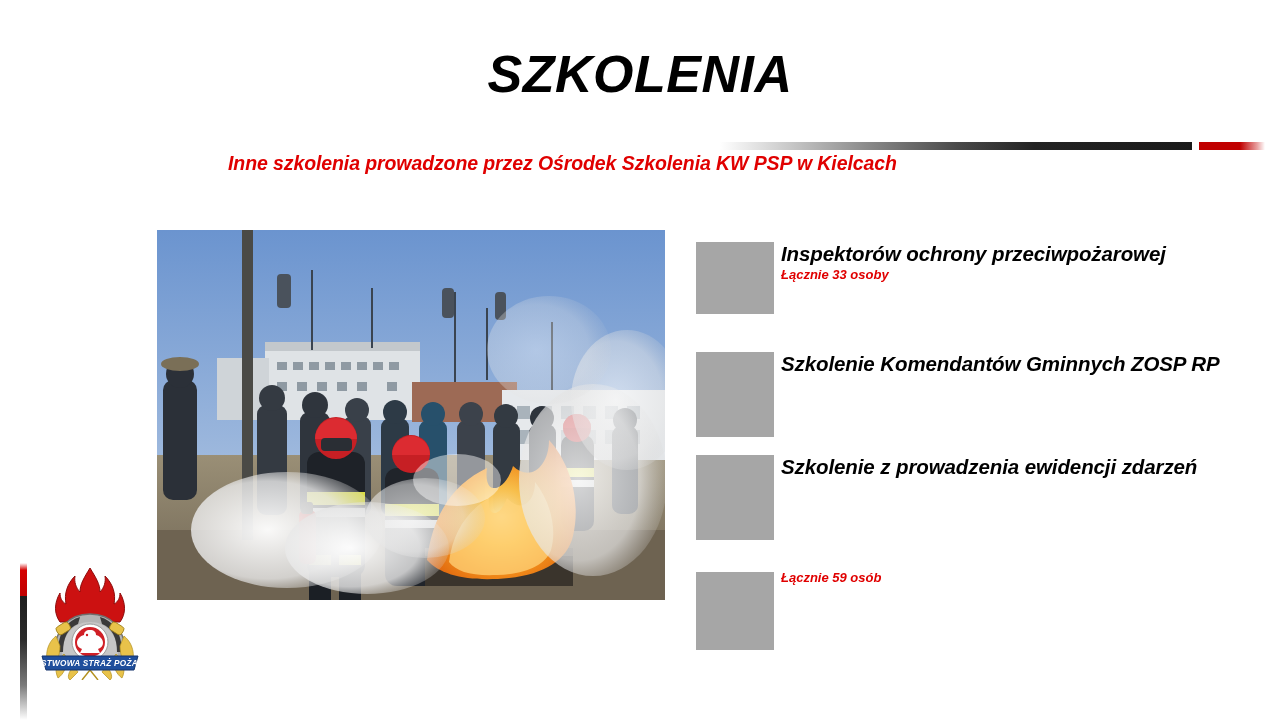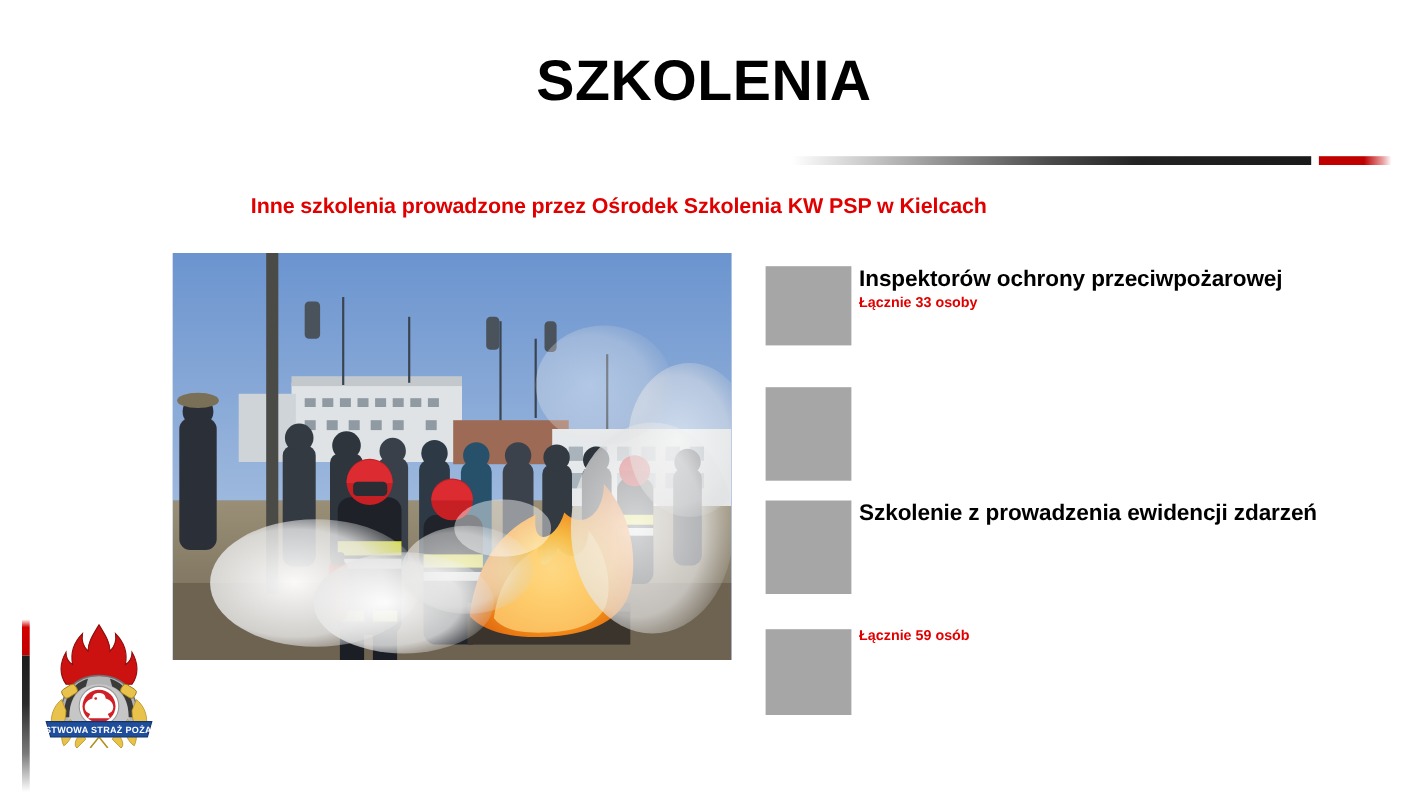--- a/index.html
+++ b/index.html
@@ -1,34 +1,33 @@
 <!DOCTYPE html>
 <html><head>
 <meta charset="utf-8">
 <style>
   html,body{margin:0;padding:0;}
   body{
     width:1280px;height:720px;overflow:hidden;background:#ffffff;
     font-family:"Liberation Sans","DejaVu Sans",sans-serif;position:relative;
   }
-  .slide{position:absolute;inset:0;background:#fff;}
+  .slide{position:absolute;inset:0;background:#fff;font-style:italic;}
 
   
   .title{
     position:absolute;left:0;right:0;top:46px;text-align:center;
     font-size:52px;font-weight:bold;color:#000;letter-spacing:0.5px;
     line-height:1.1;
   }
 
   
   .subtitle{
     position:absolute;left:228px;top:152px;
     font-size:19.5px;font-weight:bold;color:#e00000;white-space:nowrap;
     letter-spacing:-0.1px;
-    margin-top:25px;
   }
 
   
   .deco-dark{
     position:absolute;left:700px;top:142px;width:492px;height:8px;
     background:linear-gradient(to right,#ffffff 0%,#ffffff 4%,#c9c9c9 18%,#8a8a8a 34%,#4a4a4a 52%,#232323 68%,#1a1a1a 100%);
   }
   .deco-red{
     position:absolute;left:1199px;top:142px;width:66px;height:8px;
     background:linear-gradient(to right,#c00000 0%,#c00000 62%,#e8a0a0 88%,#ffffff 100%);
@@ -274,20 +273,21 @@
       <div class="thumb"></div>
       <div class="txt">
         <div class="head">Inspektorów ochrony przeciwpożarowej</div>
         <div class="sub">Łącznie 33 osoby</div>
       </div>
     </div>
 
     <div class="row r2">
       <div class="thumb"></div>
       <div class="txt">
+        <div class="head">Szkolenie Komendantów Gminnych ZOSP RP</div>
       </div>
     </div>
 
     <div class="row r3">
       <div class="thumb"></div>
       <div class="txt">
         <div class="head">Szkolenie z prowadzenia ewidencji zdarzeń</div>
       </div>
     </div>
 

